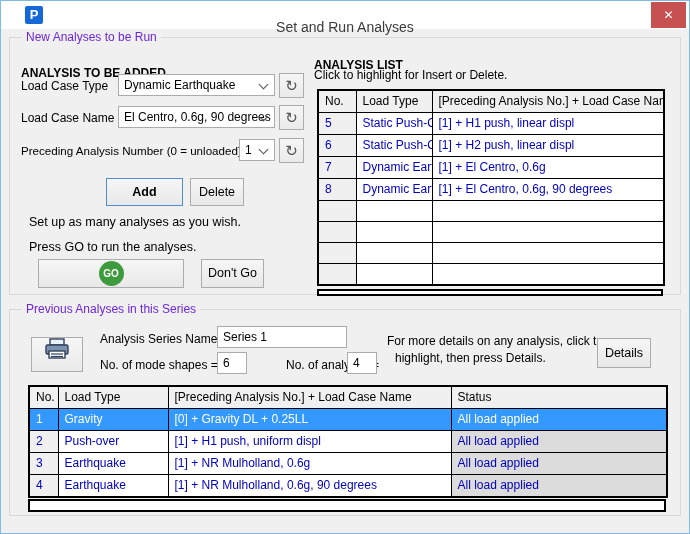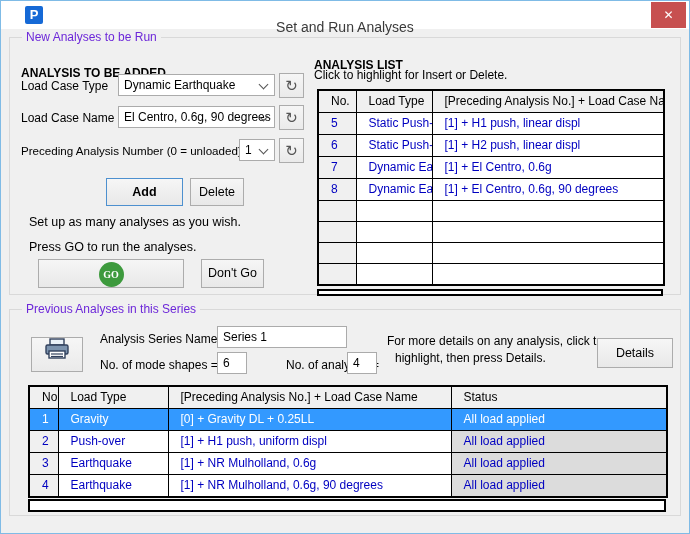--- a/index.html
+++ b/index.html
@@ -59,21 +59,21 @@
   #go-btn .go-circle {
     display:inline-block; width:25px; height:25px; border-radius:50%;
     background:#3D9A3D; color:#fff; font-weight:bold; font-size:10px;
     line-height:25px; text-align:center; vertical-align:middle;
   }
   
   table { border-collapse:collapse; table-layout:fixed; background:#fff; }
   .dtable { border:2px solid #000; }
   .dtable th, .dtable td {
     border:1px solid #000; font-weight:normal; text-align:left;
-    font-size:12px; padding:0 12px; height:21px; line-height:21px;
+    font-size:12px; padding:0 6px; height:21px; line-height:21px;
     overflow:hidden; white-space:nowrap;
   }
   .dtable th { background:#F0F0F0; color:#000; }
   .dtable td { color:#0000C0; }
   .dtable td.c-no { background:#F0F0F0; }
   .dtable td.c-status { background:#DCDCDC; }
   .dtable tr.selected td { background:#3399FF !important; color:#fff; }
   .strip { position:absolute; background:#fff; border:2px solid #000; }
   
   .input {
@@ -119,21 +119,21 @@
     <span class="chev"></span>
   </div>
   <div class="sqbtn" style="left:278px; top:137px;">↻</div>
 
   <div class="btn focus" style="left:105px; top:177px; width:77px; height:28px; line-height:26px;font-weight:bold;">Add</div>
   <div class="btn" style="left:189px; top:177px; width:54px; height:28px; line-height:26px;">Delete</div>
 
   <div class="abs note" style="left:28px; top:239px;">Press GO to run the analyses.</div>
   <div class="abs note" style="left:28px; top:214px;">Set up as many analyses as you wish.</div>
 
-  <div id="go-btn" class="btn" style="left:37px; top:258px; width:146px; height:29px; line-height:27px;font-family:Liberation Serif, serif;">
+  <div id="go-btn" class="btn" style="left:37px; top:258px; width:146px; height:29px; line-height:27px;">
     <span class="go-circle">GO</span>
   </div>
   <div class="btn" style="left:200px; top:258px; width:63px; height:29px; line-height:27px;">Don't Go</div>
 
   <div class="abs heading" style="left:313px; top:51px;margin-top:6px;">ANALYSIS LIST</div>
   <div class="abs lbl" style="left:313px; top:67px;">Click to highlight for Insert or Delete.</div>
 
   <table class="dtable abs" style="left:316px; top:88px; width:346px;">
     <colgroup>
         <col style="width:38px">
@@ -210,21 +210,21 @@
   <div class="input" style="left:216px; top:325px; width:130px;">Series 1</div>
 
   <div class="abs lbl" style="left:99px; top:357px;">No. of mode shapes =</div>
   <div class="input" style="left:216px; top:351px; width:30px;">6</div>
 
   <div class="abs lbl" style="left:254px; top:357px;margin-left:31px;">No. of analyses =</div>
   <div class="input" style="left:346px; top:351px; width:30px;">4</div>
 
   <div class="abs lbl" style="left:386px; top:333px;">For more details on any analysis, click to</div>
   <div class="abs lbl" style="left:386px; top:350px;padding-left:8px;">highlight, then press Details.</div>
-  <div class="btn" style="left:596px; top:337px; width:76px; height:30px; line-height:28px;">Details</div>
+  <div class="btn" style="left:596px; top:337px; width:54px; height:30px; line-height:28px;">Details</div>
 
   <table class="dtable abs" style="left:27px; top:384px; width:638px;">
     <colgroup>
         <col style="width:29px">
         <col style="width:110px">
         <col style="width:283px">
         <col style="width:216px">
       </colgroup>
     <thead>
       <tr>

